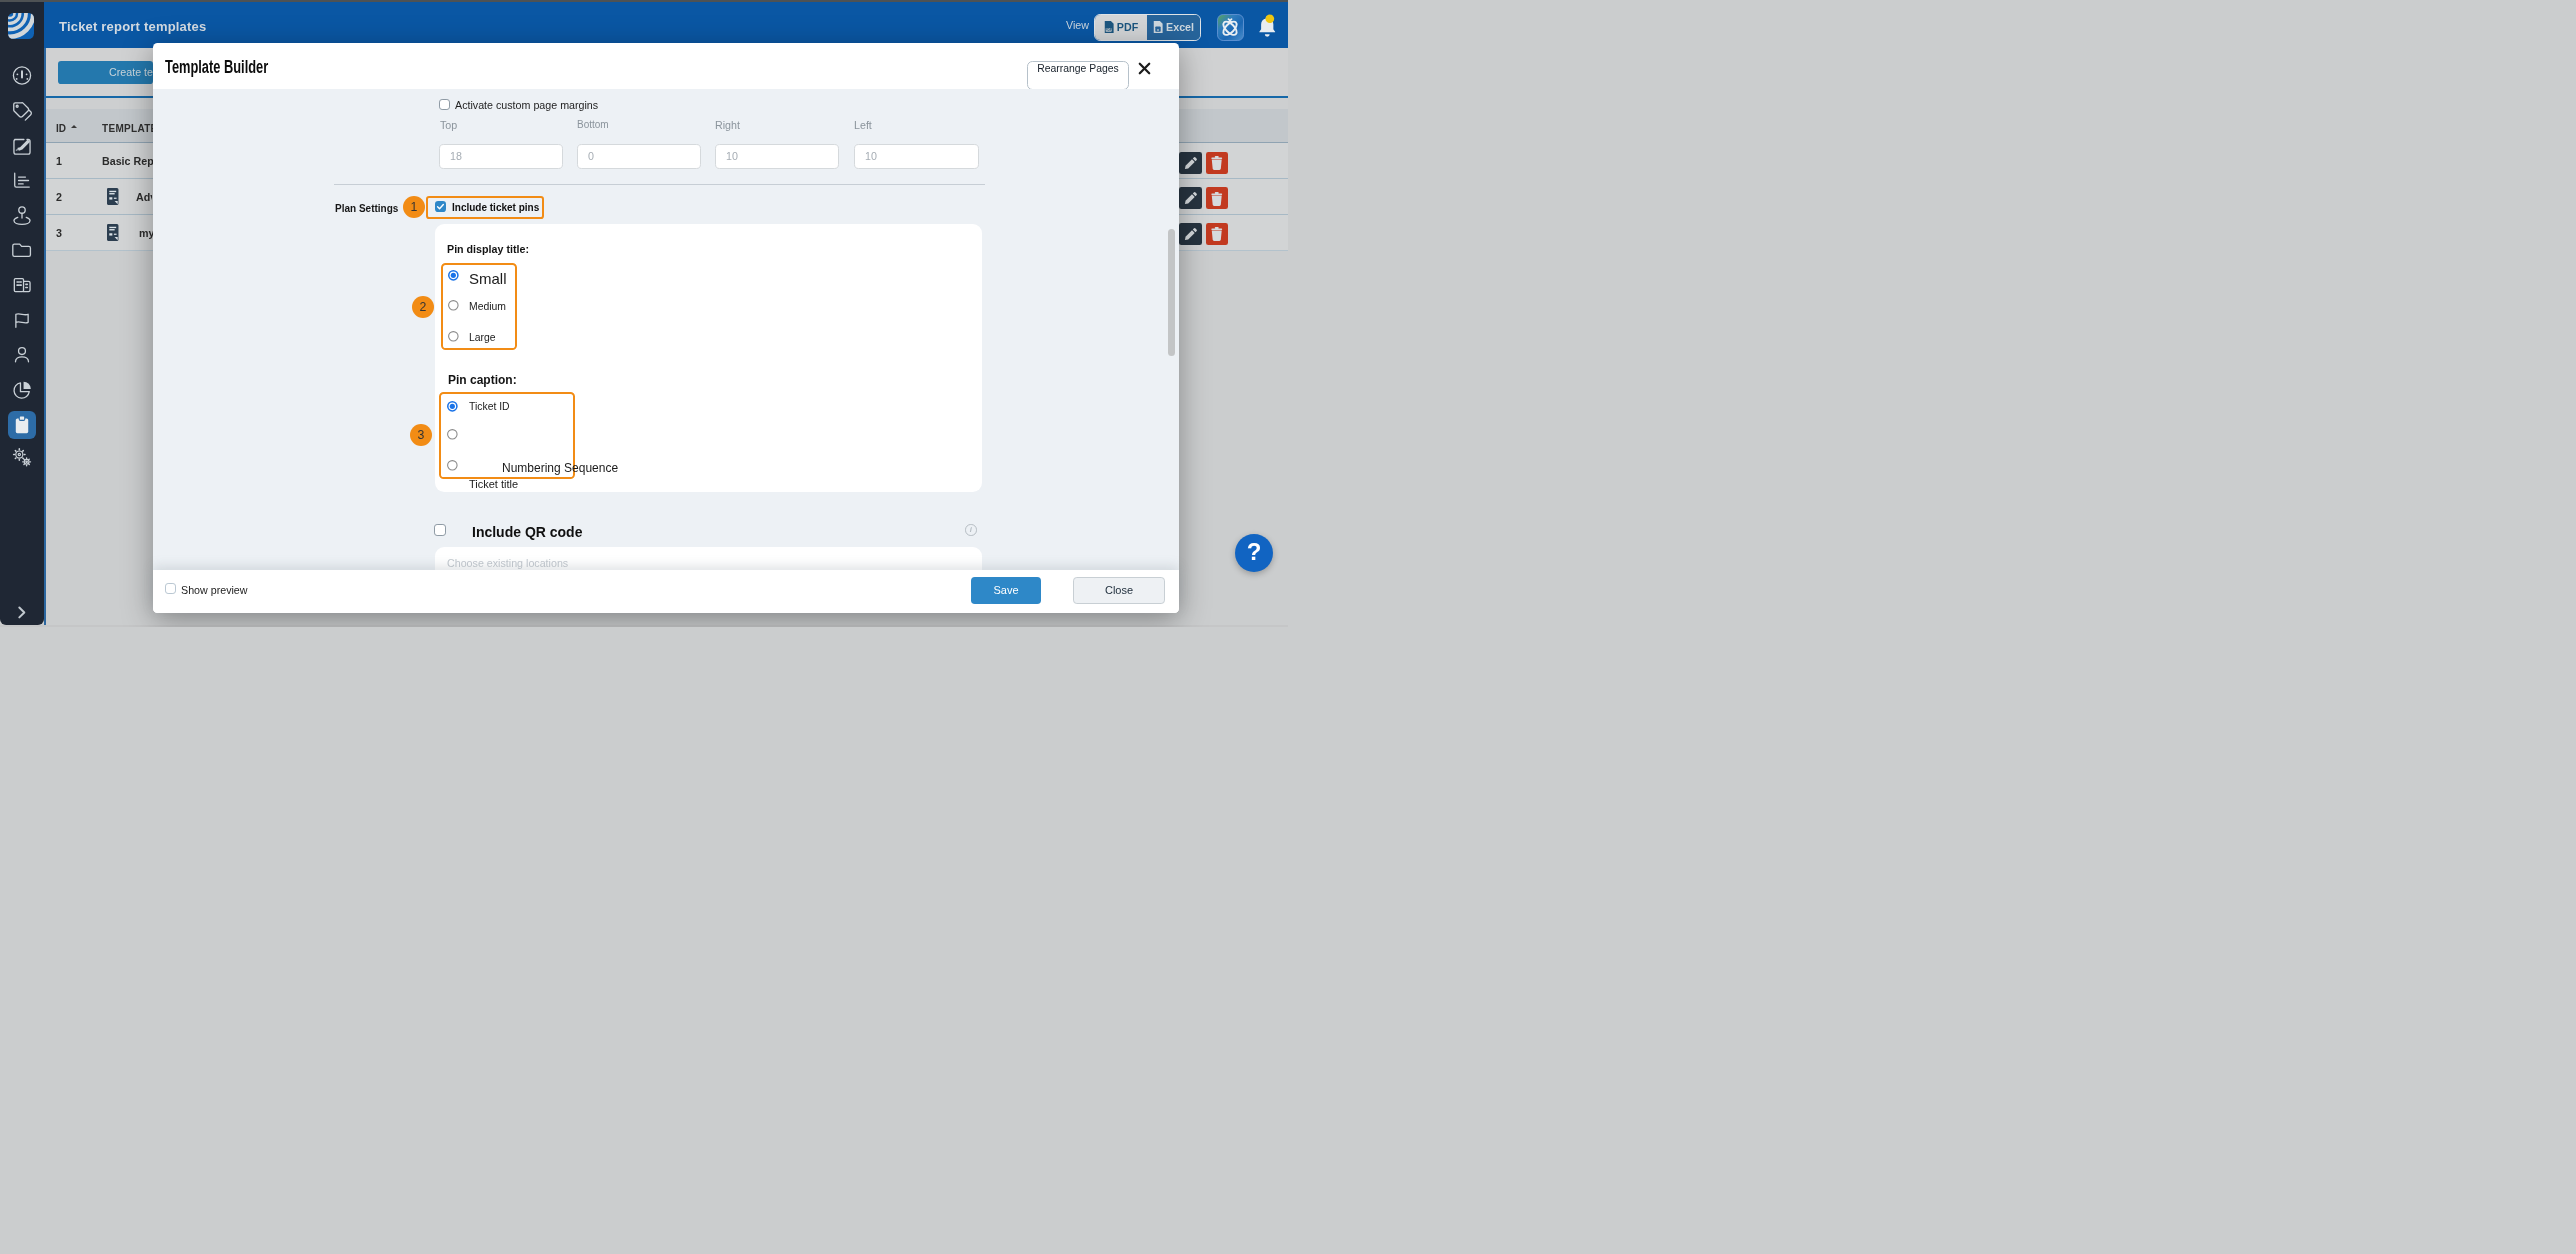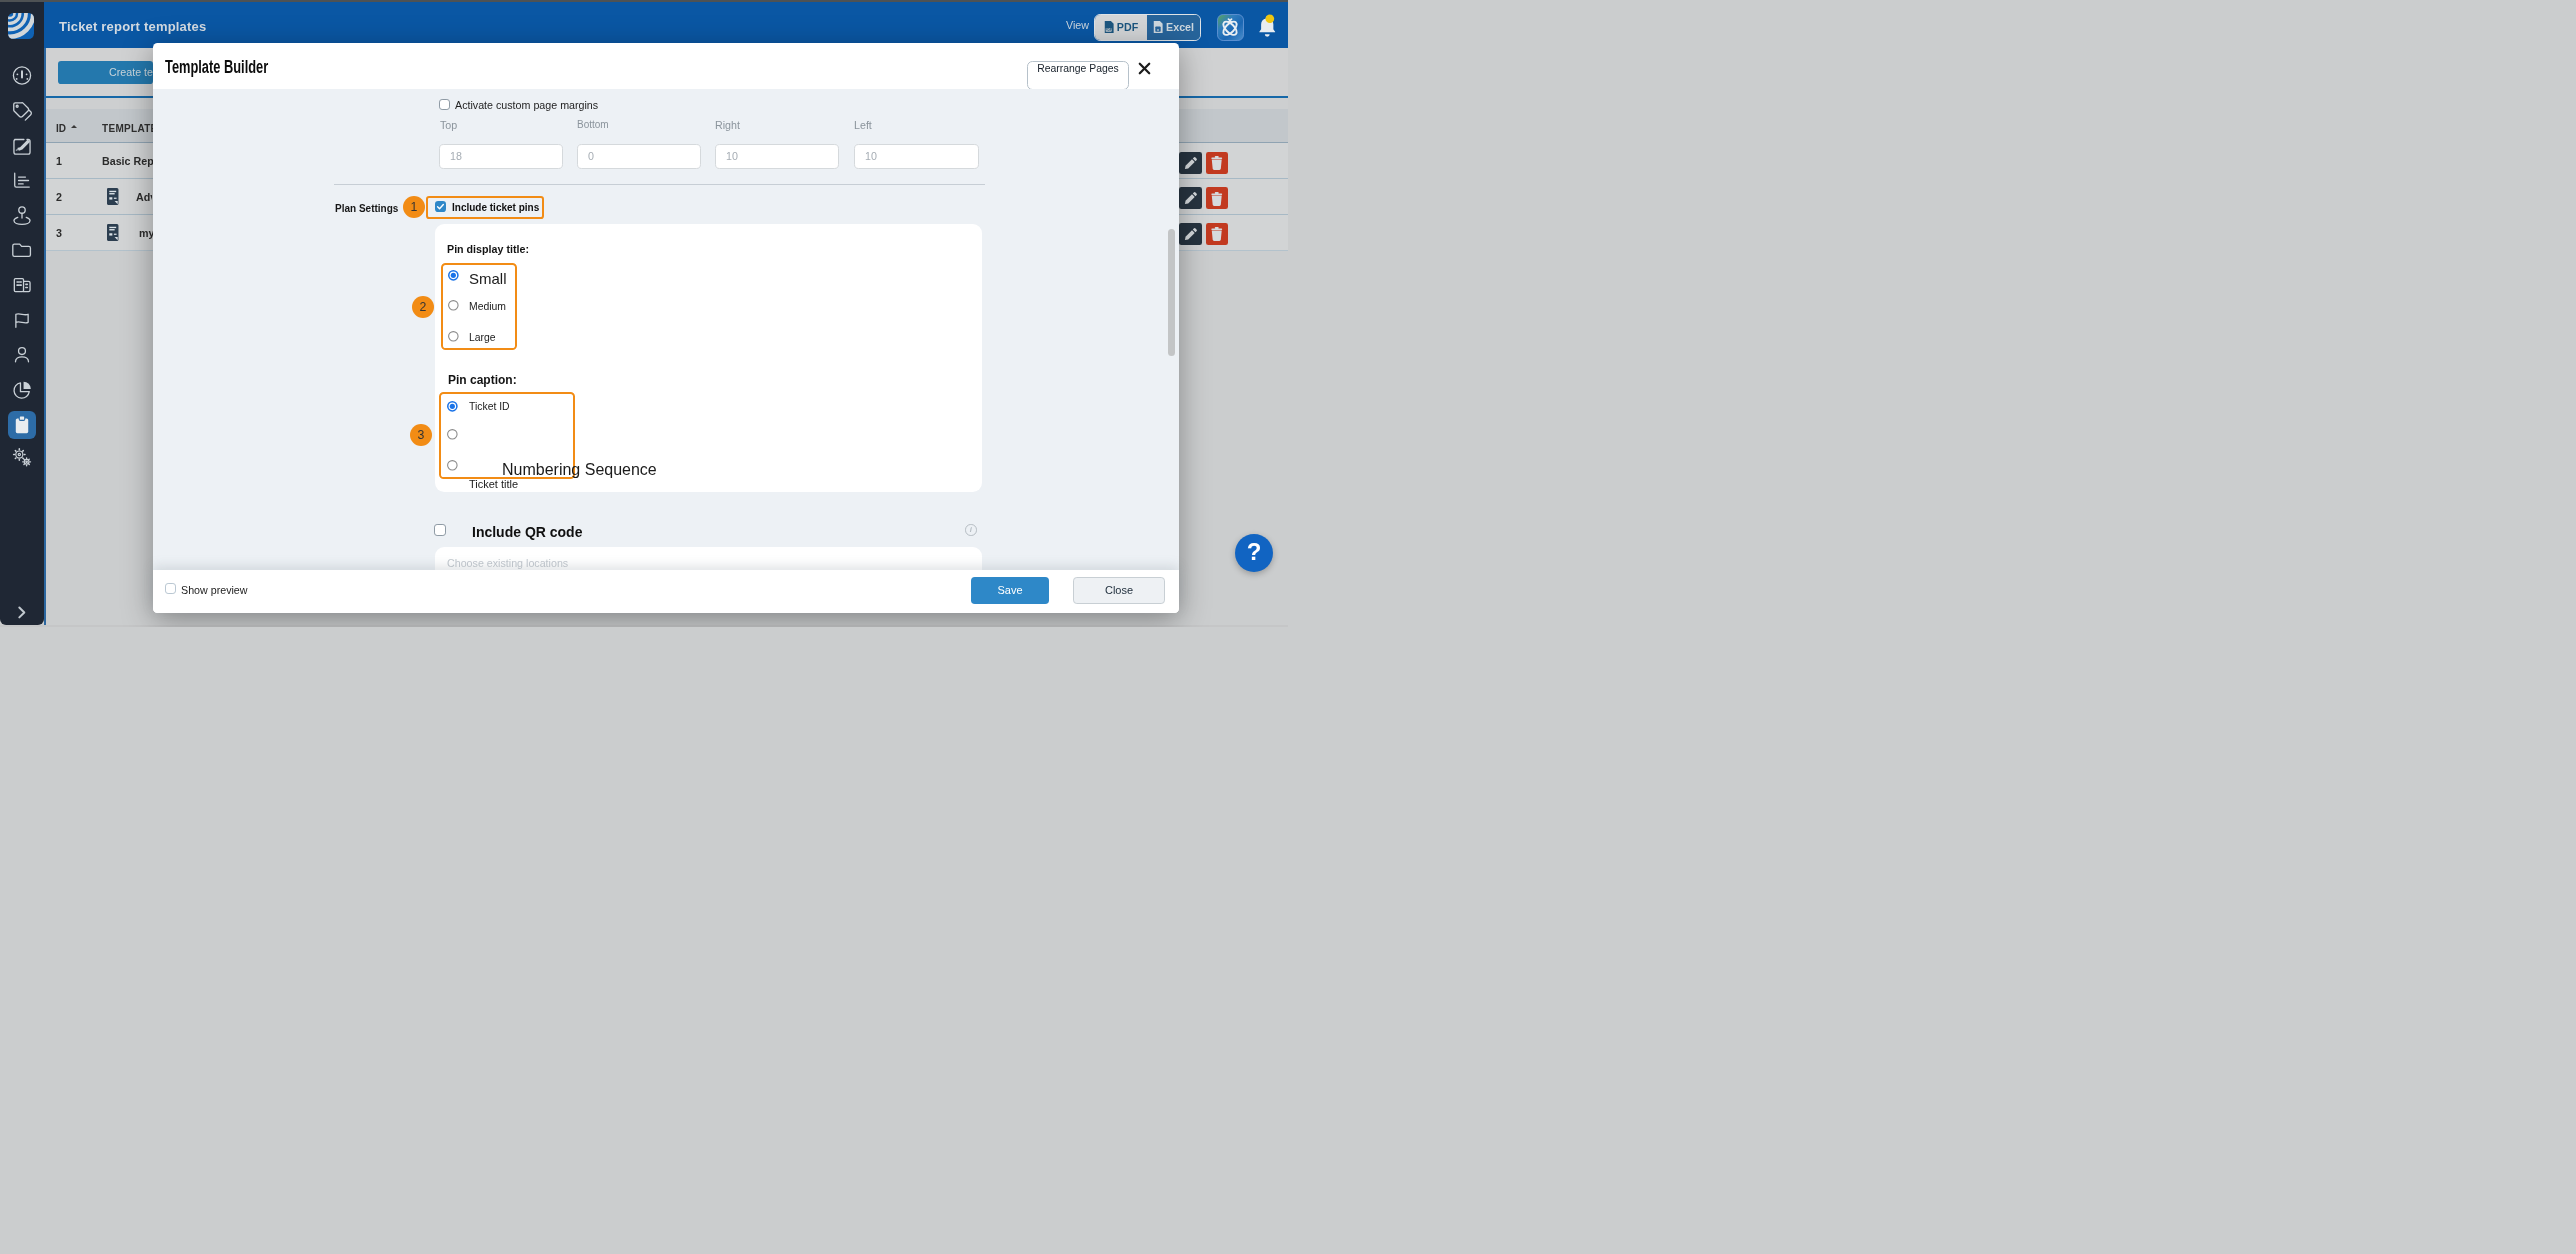--- a/index.html
+++ b/index.html
@@ -304,31 +304,31 @@
       <circle cx="7" cy="7" r="3.4" fill="#1a73e8"></circle>
     </svg>
   <svg class="abs" style="left:294px;top:340px;" width="10.7" height="10.7" viewBox="0 0 14 14">
       <circle cx="7" cy="7" r="6.2" fill="#fff" stroke="#8a8a8a" stroke-width="1.4"></circle>
     </svg>
   <svg class="abs" style="left:294px;top:371px;" width="10.7" height="10.7" viewBox="0 0 14 14">
       <circle cx="7" cy="7" r="6.2" fill="#fff" stroke="#8a8a8a" stroke-width="1.4"></circle>
     </svg>
   <div class="abs" style="left:316px;top:312px;font-size:10.4px;color:#1b1b1b;">Ticket ID</div>
   <div class="abs" style="left:316px;top:341px;font-size:11px;color:#1b1b1b;margin-top:48px;">Ticket title</div>
-  <div class="abs" style="left:316px;top:372px;font-size:16px;color:#1b1b1b;padding-left:33px;">Numbering Sequence</div>
+  <div class="abs" style="left:316px;top:372px;font-size:12px;color:#1b1b1b;padding-left:33px;">Numbering Sequence</div>
   <div class="abs" style="left:257px;top:335px;width:22px;height:22px;border-radius:50%;background:#f28c15;text-align:center;line-height:22px;font-size:12.3px;color:#333;">3</div>
 
   <div class="abs" style="left:281px;top:435px;width:11.5px;height:11.5px;background:#fff;border:1.2px solid #8e9aa4;border-radius:3.1px;"></div>
   <div class="abs" style="left:299px;top:435px;font-size:14px;font-weight:bold;color:#101010;margin-left:20px;">Include QR code</div>
   <div class="abs" style="left:812px;top:435px;width:11.5px;height:11.5px;border:1.2px solid #b6bdc3;border-radius:50%;text-align:center;line-height:10px;font-size:7.7px;color:#b6bdc3;font-style:italic;font-weight:bold;">i</div>
 
   <div class="abs" style="left:282px;top:458px;width:547px;height:46px;background:#fff;border-radius:9.2px 9.2px 0 0;"></div>
   <div class="abs" style="left:294px;top:468px;font-size:10.7px;color:#c3c9cf;">Choose existing locations</div>
 
   <div class="abs" style="left:1015px;top:140px;width:7.3px;height:127px;border-radius:3.8px;background:#c3c5c6;"></div>
 </div>
 
 <div class="abs" style="left:153px;top:570px;width:1026px;height:43px;background:#fff;border-radius:0 0 4.6px 4.6px;box-shadow:0 -3.8px 10.7px rgba(120,130,140,0.22);"></div>
 <div class="abs" style="left:165px;top:583px;width:10.7px;height:10.7px;border:1.2px solid #b9c7d2;border-radius:3.1px;background:#fff;"></div>
 <div class="abs" style="left:181px;top:584px;font-size:10.7px;color:#1d1d1d;">Show preview</div>
-<div class="abs" style="left:971px;top:577px;width:78px;height:27px;background:#2e88c8;border-radius:3.8px;text-align:center;line-height:27px;font-size:11px;color:#fff;">Save</div>
+<div class="abs" style="left:971px;top:577px;width:70px;height:27px;background:#2e88c8;border-radius:3.8px;text-align:center;line-height:27px;font-size:11px;color:#fff;">Save</div>
 <div class="abs" style="left:1073px;top:577px;width:92px;height:27px;background:#eef1f4;border:0.8px solid #c8cfd4;border-radius:3.8px;text-align:center;line-height:25px;font-size:11px;color:#1d2c3a;">Close</div>
 
 
 </body></html>

